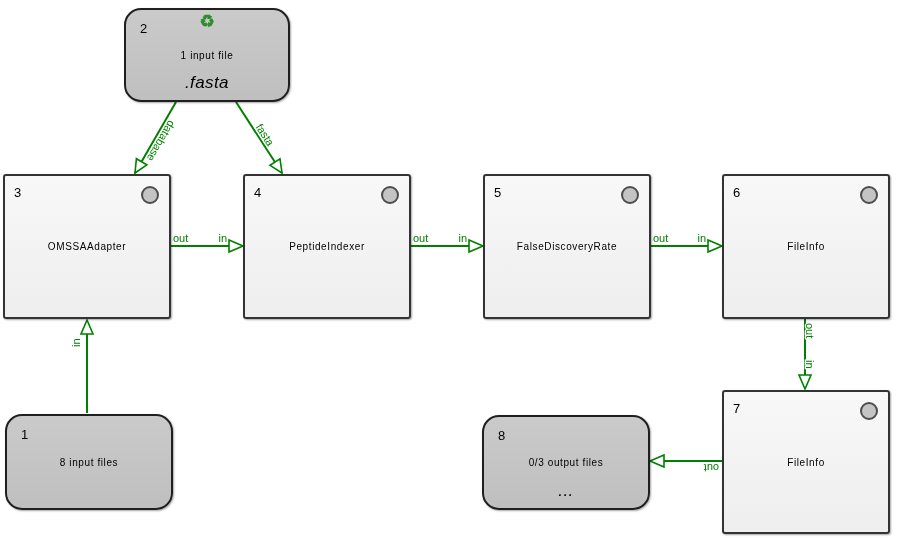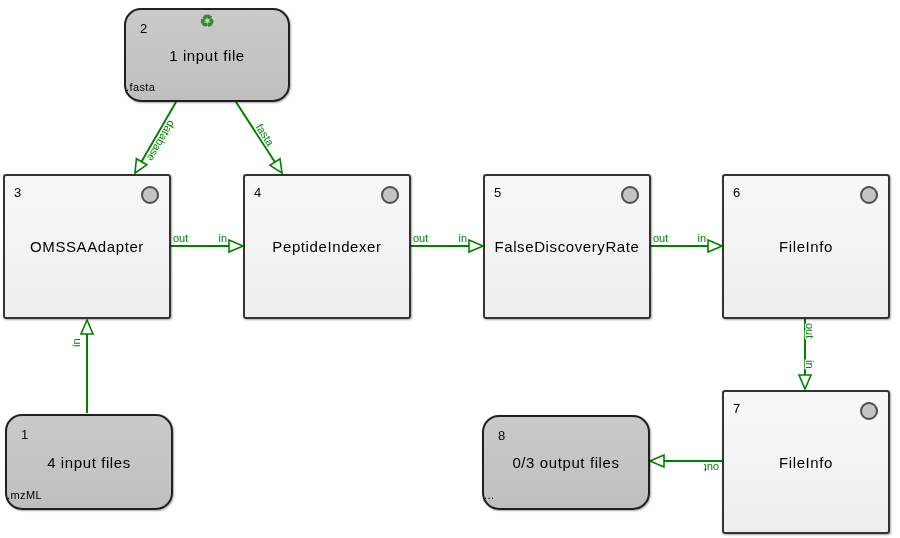--- a/index.html
+++ b/index.html
@@ -33,34 +33,35 @@
     font-size: 13px;
     color: #000000;
   }
   .io-node .node-number { top: 11px; left: 14px; }
   .node-title {
     position: absolute;
     top: 0; left: 0; right: 0; bottom: 0;
     display: flex;
     align-items: center;
     justify-content: center;
-    font-size: 15px;
+    font-size: 10px;
     letter-spacing: 0.6px;
     color: #000000;
     text-align: right;
     border-radius: 20px;
   }
   .node-extension {
     position: absolute;
     left: 0; right: 0;
     bottom: 7px;
-    text-align: left;
-    font-size: 11px;
+    text-align: center;
+    font-size: 17px;
     letter-spacing: 0.4px;
     color: #000000;
+    font-style: italic;
   }
   .status-circle {
     position: absolute;
     top: 10px;
     right: 10px;
     width: 18px;
     height: 18px;
     border-radius: 50%;
     background: #c4c4c4;
     border: 2px solid #4d4d4d;
@@ -177,22 +178,21 @@
   </div>
 
   <div class="node tool-node" style="left:722px; top:174px; width:168px; height:145px;">
     <span class="node-number">6</span>
     <span class="status-circle"></span>
     <div class="node-title">FileInfo</div>
   </div>
 
   <div class="node io-node" style="left:5px; top:414px; width:168px; height:96px;">
     <span class="node-number">1</span>
-    <div class="node-title">4 input files</div>
-    <div class="node-extension">.mzML</div>
+    <div class="node-title">8 input files</div>
   </div>
 
   <div class="node tool-node" style="left:722px; top:390px; width:168px; height:144px;">
     <span class="node-number">7</span>
     <span class="status-circle"></span>
     <div class="node-title">FileInfo</div>
   </div>
 
   <div class="node io-node" style="left:482px; top:415px; width:168px; height:95px;">
     <span class="node-number">8</span>

